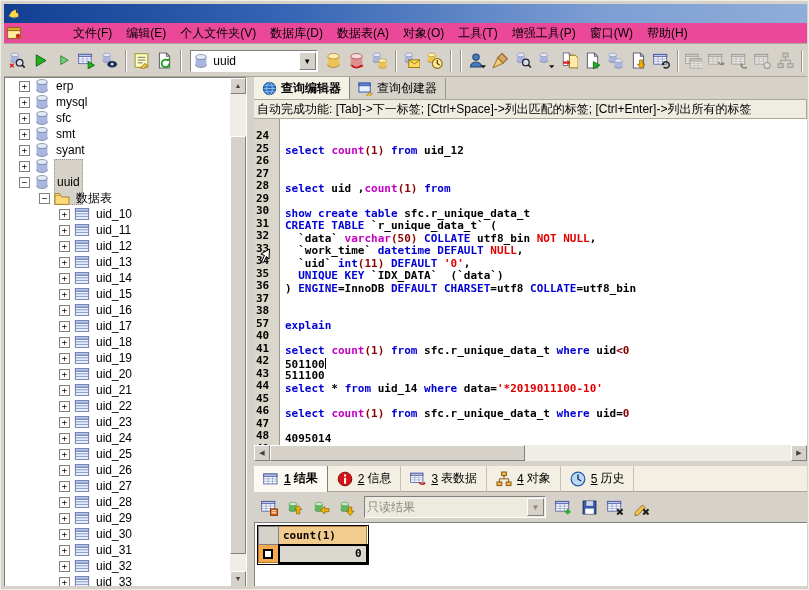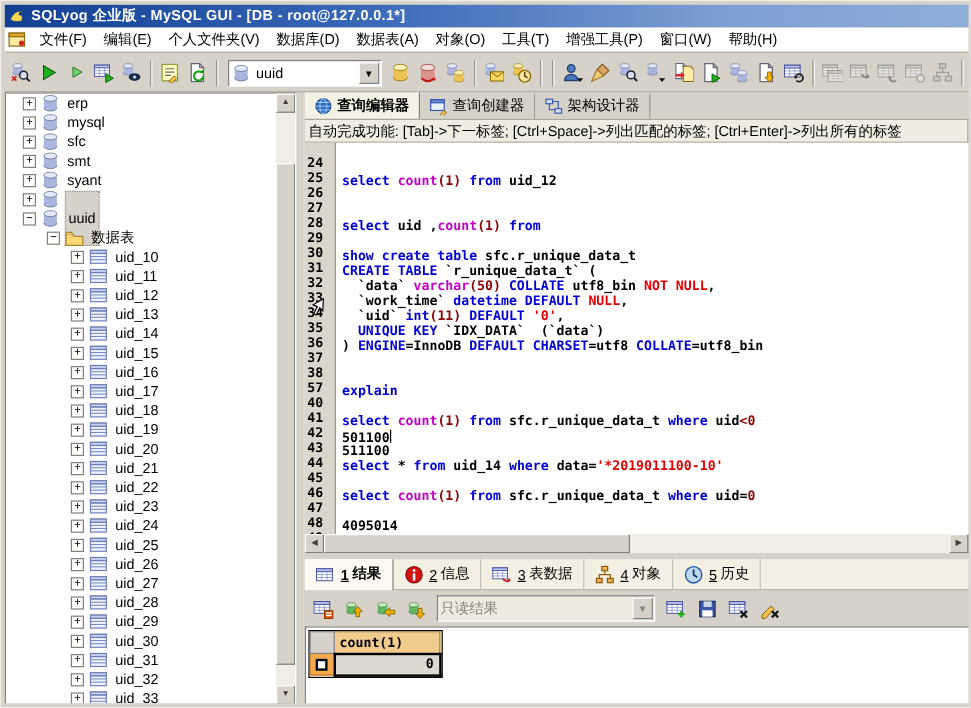--- a/index.html
+++ b/index.html
@@ -10,21 +10,21 @@
 
   
   .titlebar { position:absolute; left:3px; top:3px; width:803px; height:19px;
     background:linear-gradient(to right,#123f92 0%, #3565b4 35%, #7e9fd4 75%, #8fadd9 100%);
     display:flex; align-items:center; padding-left:3px; color:#fff; font-weight:bold; }
   .titlebar .ticon { width:15px; height:15px; margin-right:4px; flex:0 0 auto; }
   .titlebar .ttext { white-space:nowrap; letter-spacing:.3px; font-size:12px; }
 
   
   .menubar { position:absolute; left:3px; top:22px; width:803px; height:21px;
-    display:flex; align-items:center; background:#ffffff; border-bottom:1px solid #aca899; }
+    display:flex; align-items:center; background:#ec4899; border-bottom:1px solid #aca899;gap:40px; }
   .menubar .wicon { width:16px; height:16px; margin:0 4px 0 2px; }
   .menu-item { padding:2px 7px; white-space:nowrap; cursor:default; }
 
   
   .toolbar { position:absolute; left:3px; top:44px; width:803px; height:32px;
     display:flex; align-items:center; background:#D6D2CA;
     border-bottom:1px solid #aca899; padding-left:2px; }
   .tbtn { width:24px; height:24px; display:flex; align-items:center; justify-content:center;
           margin:0 1px; border:1px solid transparent; }
   .tbtn svg { width:17px; height:17px; }
@@ -126,21 +126,20 @@
 </style>
 </head>
 <body>
 
 <div class="window">
   <div class="titlebar">
     <span class="ticon"><svg viewBox="0 0 16 16">
           <path d="M1.5 11 Q5 2.5 12.5 3.5 L9.5 6.5 Q14 7.5 12 12 Q6.5 14.5 1.5 11z" fill="#ffd84a" stroke="#2a4a8a" stroke-width="1"></path>
           <circle cx="10.4" cy="5" r=".9" fill="#203050"></circle>
         </svg></span>
-    <span class="ttext">SQLyog 企业版 - MySQL GUI - [DB - root@127.0.0.1*]</span>
   </div>
 
   <div class="menubar">
     <span class="wicon"><svg viewBox="0 0 16 16">
           <rect x="1.6" y="2.6" width="12.8" height="10.8" fill="#ffeca0" stroke="#8a6a10"></rect>
           <rect x="1.6" y="2.6" width="12.8" height="3" fill="#e8a830" stroke="#8a6a10"></rect>
           <circle cx="12" cy="11" r="2.2" fill="#d42020"></circle>
         </svg></span>
     <span id="menu-items"><span class="menu-item">文件(F)</span><span class="menu-item">编辑(E)</span><span class="menu-item">个人文件夹(V)</span><span class="menu-item">数据库(D)</span><span class="menu-item">数据表(A)</span><span class="menu-item">对象(O)</span><span class="menu-item">工具(T)</span><span class="menu-item">增强工具(P)</span><span class="menu-item">窗口(W)</span><span class="menu-item">帮助(H)</span></span>
   </div>
@@ -725,28 +724,20 @@
         </svg>
         <span>查询编辑器</span>
       </span>
       <span class="etab">
         <svg viewBox="0 0 16 16">
           <rect x="1" y="2.2" width="12" height="9.6" fill="#e8f0ff" stroke="#3355aa"></rect>
           <rect x="1" y="2.2" width="12" height="2.8" fill="#6688cc" stroke="#3355aa"></rect>
           <path d="M9.6 15 l3.4-3.4 2 2 -3.4 3.4 -2.6.6z" fill="#f2c24a" stroke="#7a5a10" stroke-width=".7"></path>
         </svg>
         <span>查询创建器</span>
-      </span>
-      <span class="etab">
-        <svg viewBox="0 0 16 16">
-          <rect x="1" y="1.8" width="6" height="4" fill="#cfe0ff" stroke="#3355aa"></rect>
-          <rect x="9" y="10.2" width="6" height="4" fill="#cfe0ff" stroke="#3355aa"></rect>
-          <path d="M4 5.8 v5.4 h5 M12 10.2 V3.8 h-5" fill="none" stroke="#3355aa"></path>
-        </svg>
-        <span>架构设计器</span>
       </span>
     </div>
 
   <div class="infobar">
     <span>自动完成功能: [Tab]-&gt;下一标签; [Ctrl+Space]-&gt;列出匹配的标签; [Ctrl+Enter]-&gt;列出所有的标签</span>
   </div>
 
   <div class="editor">
     <div class="gutter" id="gutter">
         <div>24</div>

